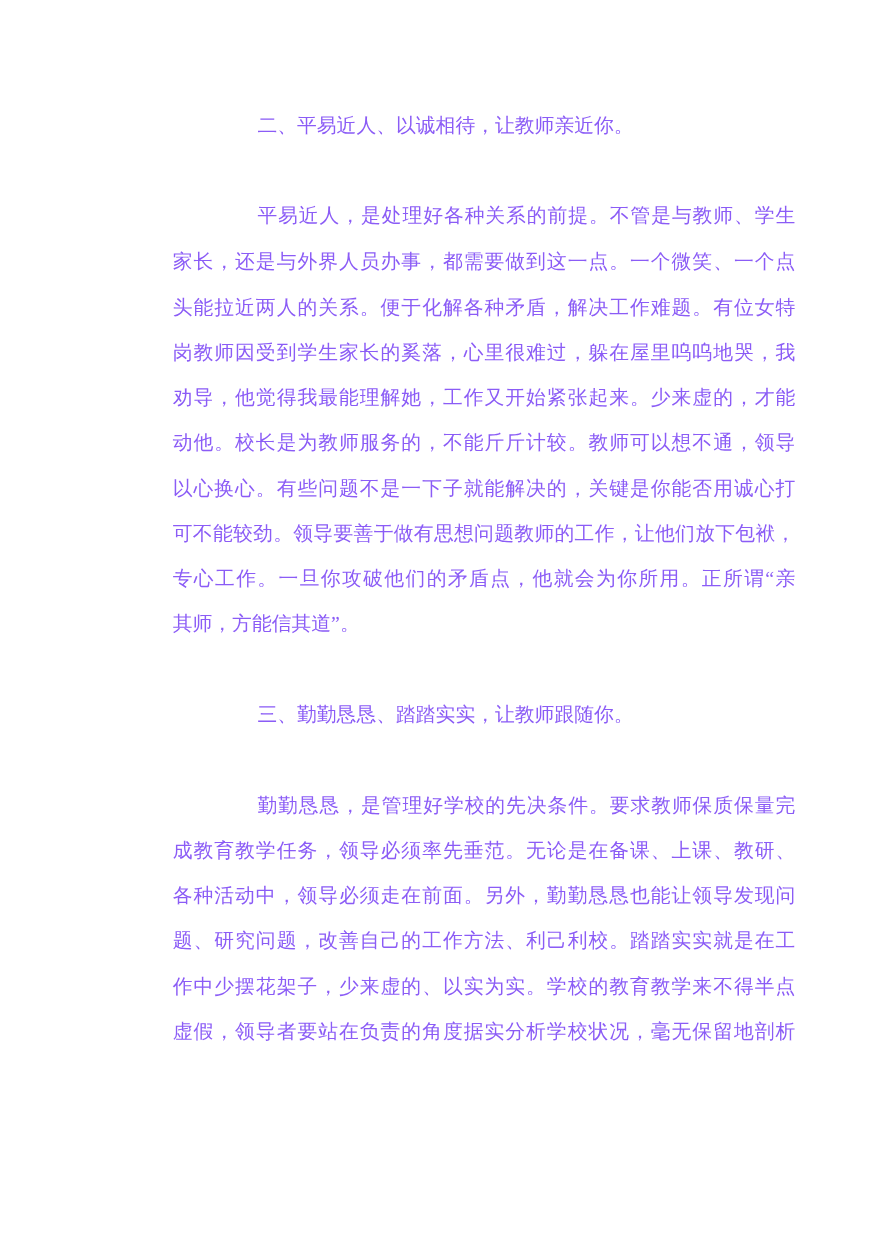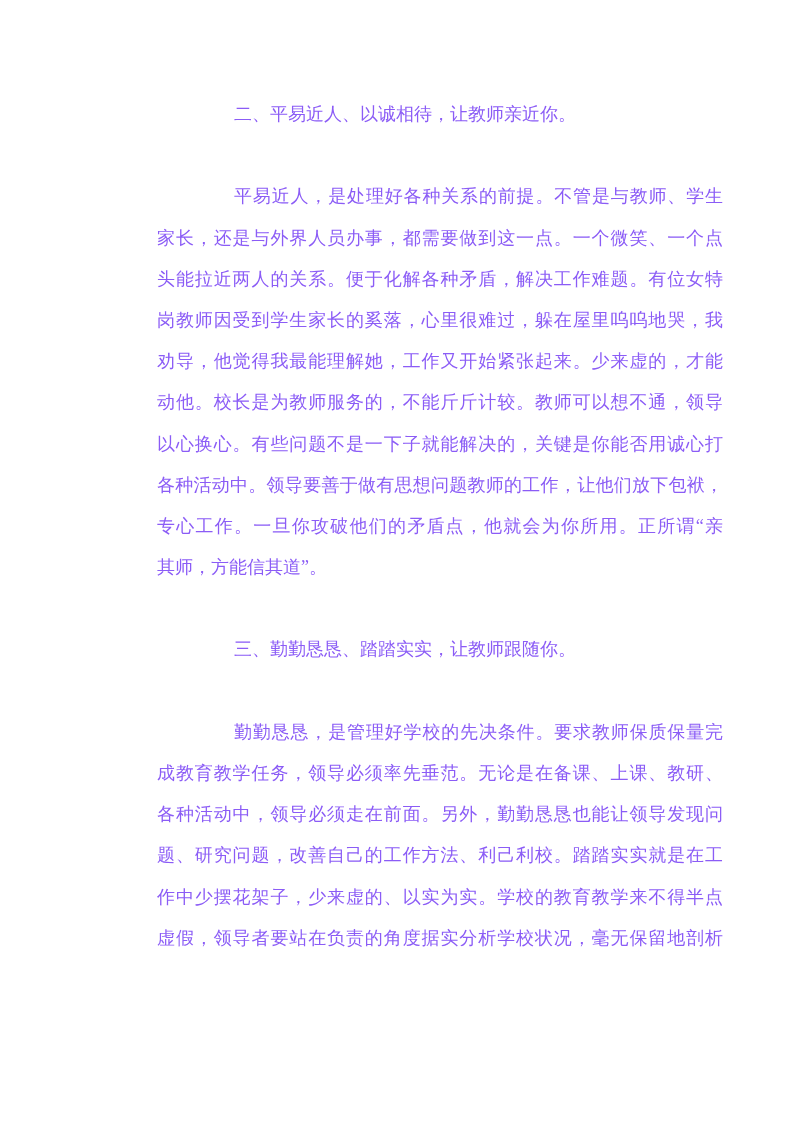--- a/index.html
+++ b/index.html
@@ -52,21 +52,21 @@
     <div class="gap"></div>
 
     <div>
       <div class="line just indent">平易近人，是处理好各种关系的前提。不管是与教师、学生</div>
       <div class="line just">家长，还是与外界人员办事，都需要做到这一点。一个微笑、一个点</div>
       <div class="line just">头能拉近两人的关系。便于化解各种矛盾，解决工作难题。有位女特</div>
       <div class="line just">岗教师因受到学生家长的奚落，心里很难过，躲在屋里呜呜地哭，我</div>
       <div class="line just">劝导，他觉得我最能理解她，工作又开始紧张起来。少来虚的，才能</div>
       <div class="line just">动他。校长是为教师服务的，不能斤斤计较。教师可以想不通，领导</div>
       <div class="line just">以心换心。有些问题不是一下子就能解决的，关键是你能否用诚心打</div>
-      <div class="line just">各种活动中。领导要善于做有思想问题教师的工作，让他们放下包袱，</div>
+      <div class="line just">可不能较劲。领导要善于做有思想问题教师的工作，让他们放下包袱，</div>
       <div class="line just">专心工作。一旦你攻破他们的矛盾点，他就会为你所用。正所谓“亲</div>
       <div class="line">其师，方能信其道”。</div>
     </div>
 
     <div class="gap"></div>
 
     <div class="line indent">三、勤勤恳恳、踏踏实实，让教师跟随你。</div>
 
     <div class="gap"></div>
 

